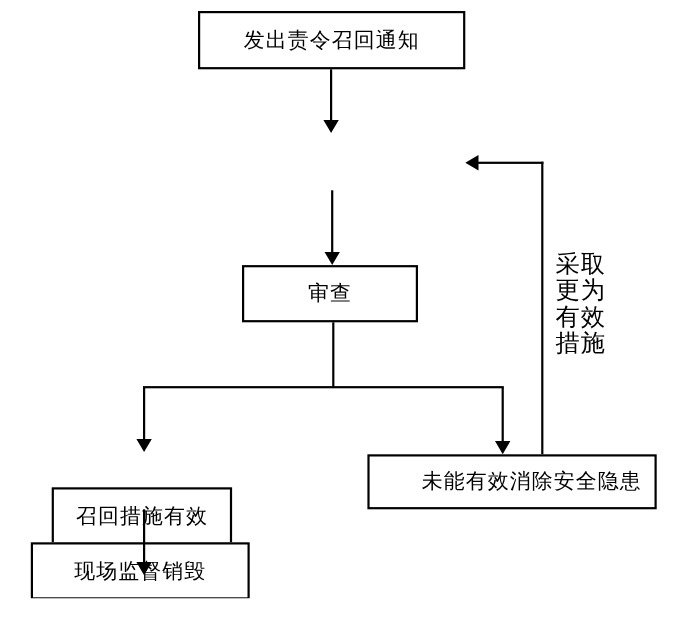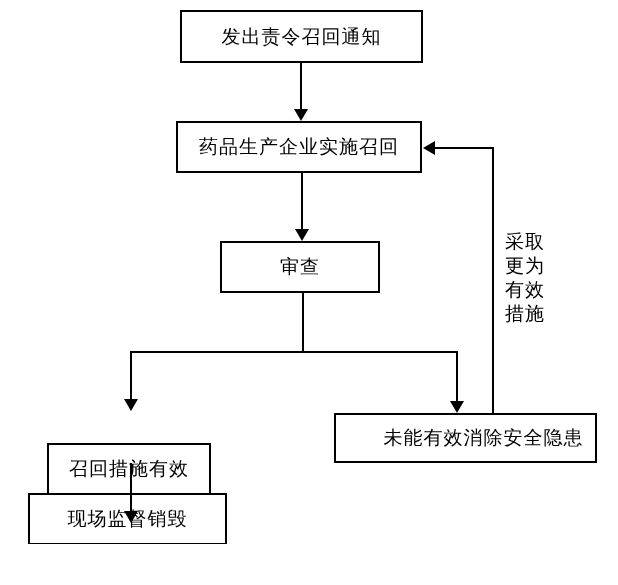--- a/index.html
+++ b/index.html
@@ -1,20 +1,20 @@
 <!DOCTYPE html>
 <html><head>
 <meta charset="utf-8">
 <style>
   html,body{margin:0;padding:0;background:#ffffff;}
   .canvas{
     position:relative;
     width:618px;height:544px;
     background:#ffffff;
-    font-family:Liberation Serif, serif;
+    font-family:Liberation Mono, monospace;
     color:#000000;
     overflow:hidden;
   }
   .node{
     position:absolute;
     box-sizing:border-box;
     border:2px solid #000000;
     background:#ffffff;
     display:flex;align-items:center;justify-content:center;
     font-size:19px;
@@ -29,21 +29,21 @@
     border-top:12px solid #000000;
   }
   .arrow-left{
     position:absolute;width:0;height:0;
     border-top:7px solid transparent;
     border-bottom:7px solid transparent;
     border-right:12px solid #000000;
   }
   .edge-label{
     position:absolute;
-    font-size:19px;
+    font-size:22px;
     line-height:24px;
     letter-spacing:1px;
     text-align:left;
   }
   
   #n-notice   {left:180px;top:10px; width:243px;height:53px;}
   #n-implement{left:176px;top:121px;width:246px;height:52px;}
   #n-review   {left:220px;top:241px;width:160px;height:52px;}
   #n-effective{left:47px; top:411px;width:164px;height:52px;margin-top:32px;}
   #n-failed   {left:334px;top:413px;width:263px;height:50px;padding-left:36px;}
@@ -66,21 +66,20 @@
   #afb{left:423px;top:141px;}
   #edge-label{left:505px;top:230px;}
 </style>
 </head>
 <body>
 
 <div class="canvas">
 
   <div class="node" id="n-notice">发出责令召回通知</div>
 
-  <div class="node" id="n-implement">药品生产企业实施召回</div>
 
   <div class="node" id="n-review">审查</div>
 
   <div class="node" id="n-effective">召回措施有效</div>
 
   <div class="node" id="n-failed">未能有效消除安全隐患</div>
 
   <div class="node" id="n-destroy">现场监督销毁</div>
 
   <div class="line" id="s1"></div>

